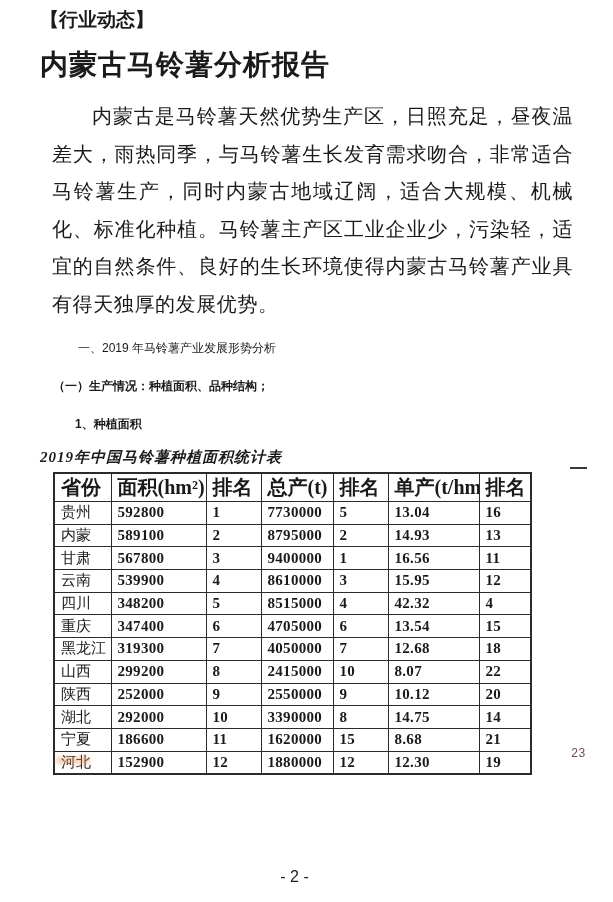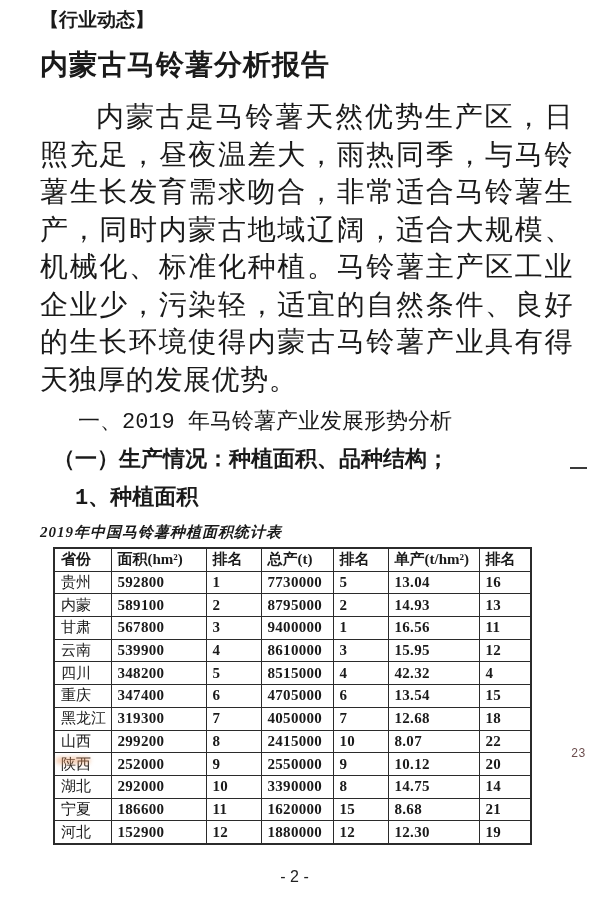--- a/index.html
+++ b/index.html
@@ -23,31 +23,31 @@
   .doc-title{
     margin:16px 0 0 0;
     text-align:left;
     font-family:"Liberation Serif", serif;
     font-weight:bold;
     font-size:28px;
     line-height:34px;
     letter-spacing:1px;
   }
   .intro{
-    margin:16px 0 0 0;
-    font-size:28px;
+    margin:16px 0 0 12px;
+    font-size:20px;
     line-height:37.5px;
     letter-spacing:0.6px;
     text-align:justify;
     text-indent:2em;
   }
   .headings{margin-top:6px;}
   .h-line{
-    font-family:Liberation Mono, monospace;
-    font-size:22px;
+    font-family:Liberation Sans, sans-serif;
+    font-size:12px;
     line-height:38px;
     white-space:nowrap;
   }
   .h1x{padding-left:38px;font-weight:normal;}
   .h2x{padding-left:13px;font-weight:bold;}
   .h3x{padding-left:35px;font-weight:bold;}
   .tbl-caption{
     margin-top:5px;
     text-align:left;
     font-family:"Liberation Serif", serif;
@@ -69,21 +69,21 @@
     height:21.7px;
     padding:0 0 0 6px;
     text-align:left;
     vertical-align:middle;
     overflow:hidden;
     white-space:nowrap;
   }
   table.stats{border:2px solid #2b2b2b;}
   table.stats th{
     font-weight:bold;
-    font-size:15px;
+    font-size:20px;
   }
   td.num{font-weight:bold;letter-spacing:0.3px;}
   td.zh{font-weight:normal;}
   .border-ext{
     position:absolute;
     left:570px;top:467px;width:17px;height:2px;
     background:#3a3a3a;
   }
   .corner-num{
     position:absolute;

